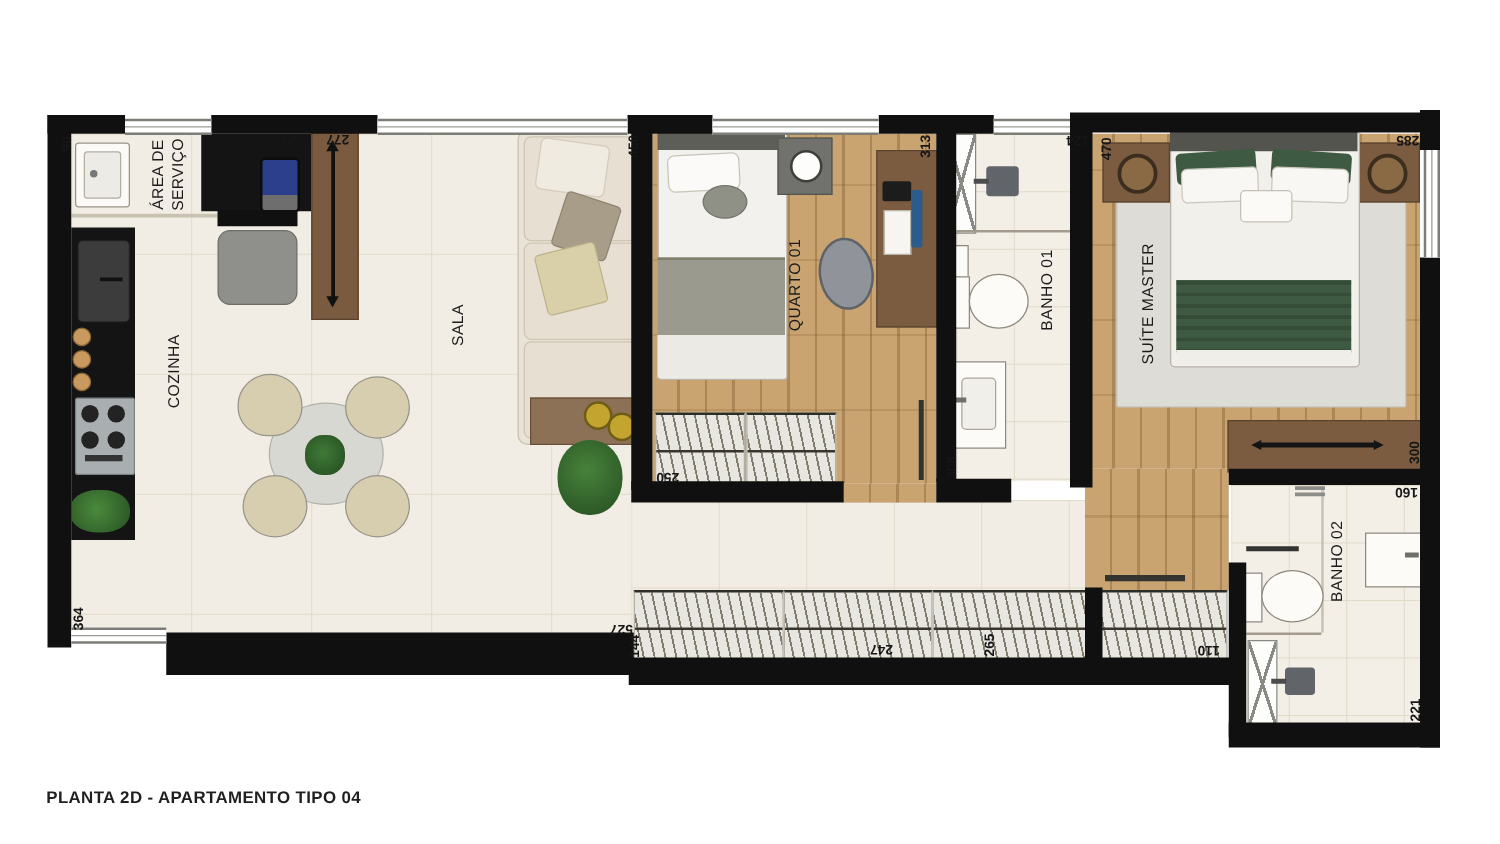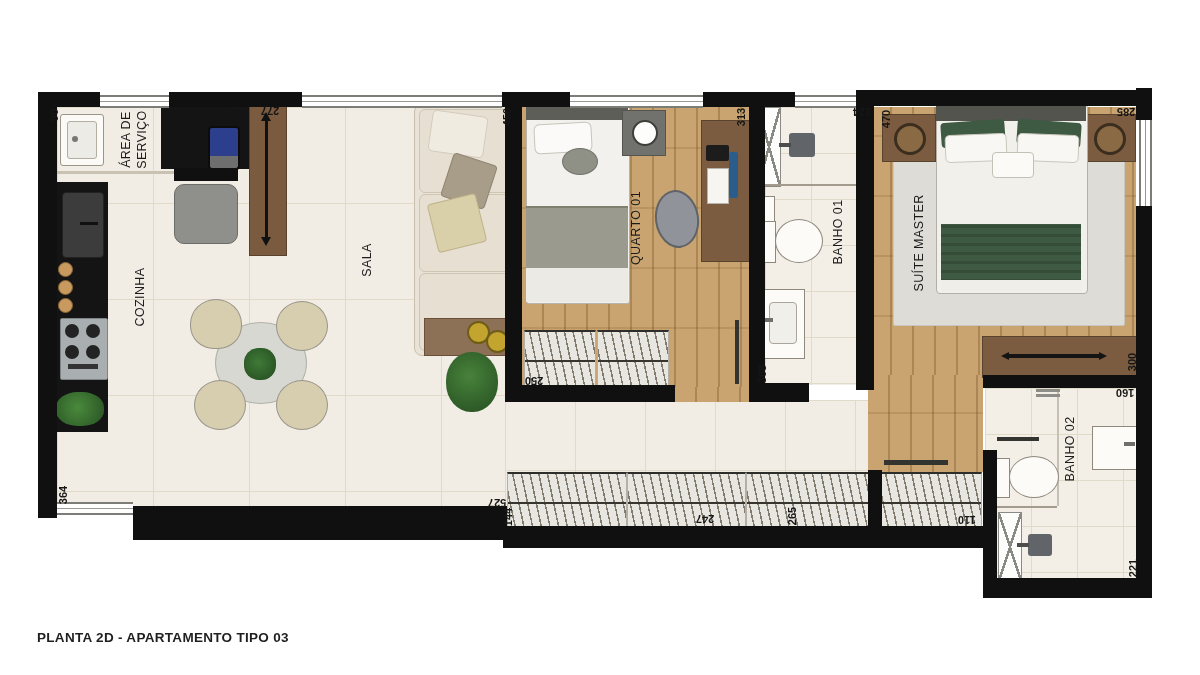--- a/index.html
+++ b/index.html
@@ -272,15 +272,15 @@
   <div class="dim ccw" style="left:1122px;top:332px;width:20px;height:60px;">
       <span>300</span>
     </div>
   <div class="dim r180" style="left:1095px;top:383px;width:60px;height:20px;">
       <span>160</span>
     </div>
   <div class="dim ccw" style="left:1123px;top:538px;width:20px;height:60px;">
       <span>221</span>
     </div>
 
-  <div class="caption">PLANTA 2D - APARTAMENTO TIPO 03</div>
+  <div class="caption">PLANTA 2D - APARTAMENTO TIPO 04</div>
 
 </div>
 
 </body></html>

